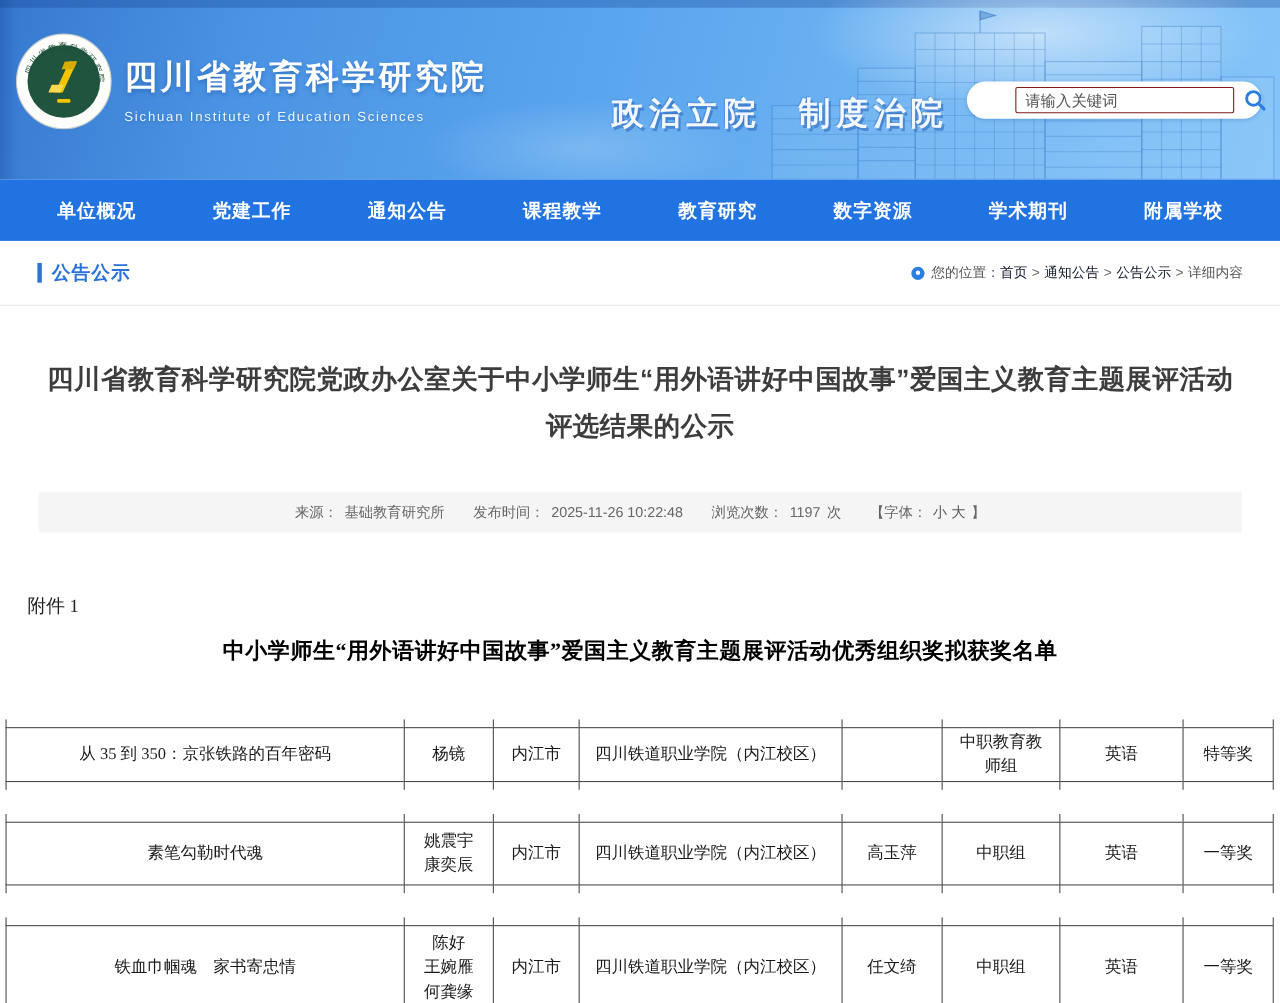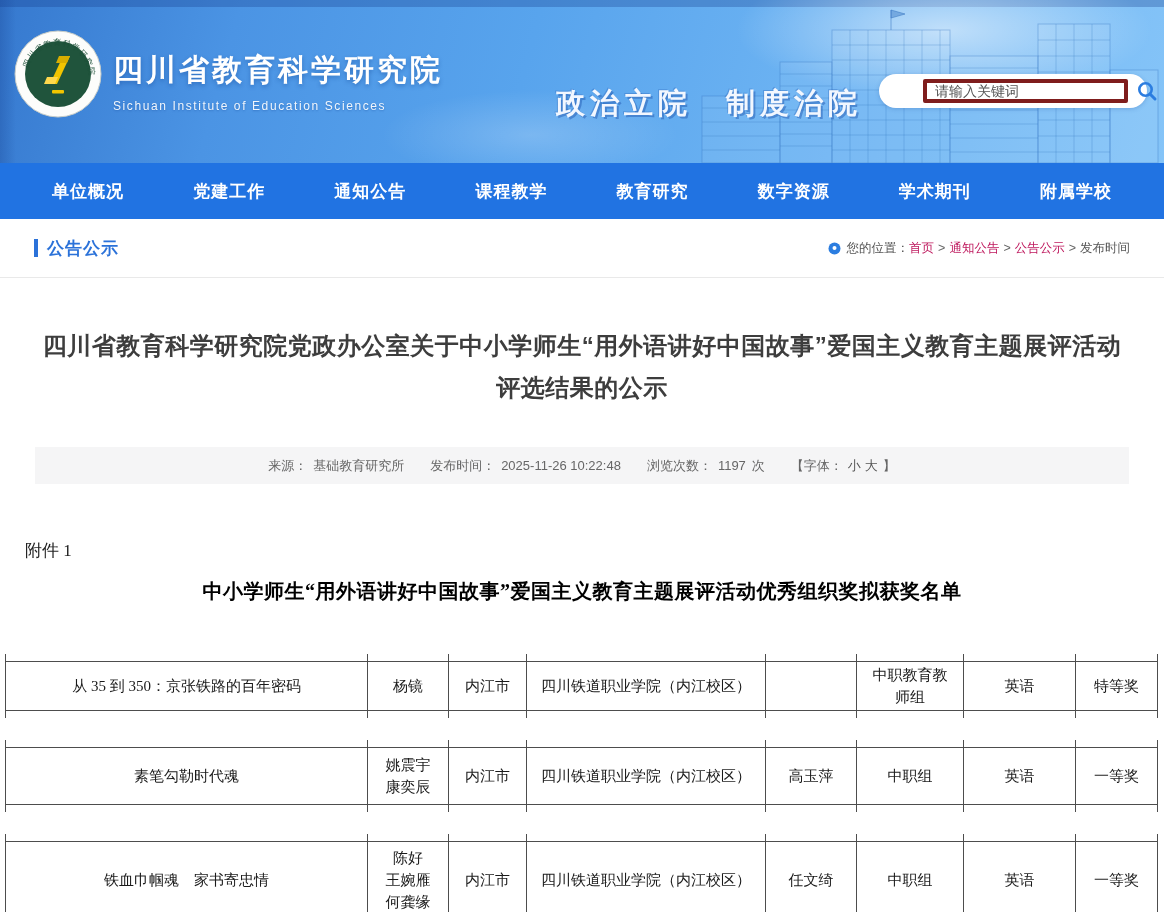--- a/index.html
+++ b/index.html
@@ -26,39 +26,39 @@
   .site-name { font-size:30px; font-weight:bold; letter-spacing:3px;
     text-shadow:0 2px 4px rgba(20,70,150,.45); }
   .site-name-en { margin-top:8px; font-size:12px; letter-spacing:1.6px; color:rgba(255,255,255,.92);
     text-shadow:0 1px 2px rgba(20,70,150,.4); }
   .slogan { position:absolute; left:556px; top:84px; font-size:29px; font-weight:bold; color:#f2f7ff;
     letter-spacing:5px; text-shadow:2px 2px 0 rgba(43,100,185,.55), -1px -1px 0 rgba(43,100,185,.35); }
 
   .search-pill { position:absolute; right:17px; top:74px; width:268px; height:34px; background:#fff;
     border-radius:17px; display:flex; align-items:center; padding:0 12px 0 44px;
     box-shadow:0 1px 4px rgba(30,80,160,.25); }
-  .search-input { flex:1; height:24px; border:4px solid #7f1d1d; border-radius:2px; outline:none;
+  .search-input { flex:1; height:24px; border:1px solid #7f1d1d; border-radius:2px; outline:none;
     font-size:14px; color:#444; padding:0 8px; font-family:"Liberation Sans",sans-serif; }
   .search-input::placeholder { color:#555; }
   .search-btn { width:26px; height:26px; margin-left:8px; background:none; border:none; cursor:pointer;
     display:flex; align-items:center; justify-content:center; }
 
   
   .nav { height:56px; background:#2173e2; display:flex; align-items:center;
     justify-content:space-between; padding:0 52px;gap:12px; }
   .nav a { color:#fff; font-size:17px; font-weight:bold; text-decoration:none; letter-spacing:1px; }
 
   
   .crumb-row { height:59px; border-bottom:1px solid #e9e9e9; display:flex; align-items:center;
     padding:0 34px; }
   .sec-bar { width:4px; height:18px; background:#2b72d9; margin-right:9px; }
   .sec-title { font-size:17px; font-weight:bold; color:#2b72d9; letter-spacing:1px; }
   .crumb-right { margin-left:auto; display:flex; align-items:center; font-size:12.5px; color:#555; }
   .crumb-right .pin { margin-right:6px; display:flex; }
-  .crumb-right a { color:#be185d; text-decoration:none; }
+  .crumb-right a { color:#0f172a; text-decoration:none; }
   .crumb-sep { margin:0 4px; color:#666; }
 
   
   .art-title { margin:47px 42px 0; text-align:center; font-size:24px; line-height:42px;
     color:#3d3d3d; font-weight:600; letter-spacing:.5px; }
   .meta-bar { width:1094px; margin:38px auto 0; height:37px; background:#f5f5f6;
     display:flex; align-items:center; justify-content:center; font-size:13px; color:#666; }
   .meta-bar span { margin:0 3px; }
   .meta-bar .gap { margin:0 10px; }
   .meta-bar a { color:#555; text-decoration:none; margin:0 2px; }
@@ -173,21 +173,21 @@
           <circle cx="6.5" cy="6" r="2" fill="#ffffff"></circle>
         </svg>
       </span>
       <span>您的位置：</span>
       <a href="#">首页</a>
       <span class="crumb-sep">&gt;</span>
       <a href="#">通知公告</a>
       <span class="crumb-sep">&gt;</span>
       <a href="#">公告公示</a>
       <span class="crumb-sep">&gt;</span>
-      <span>发布时间</span>
+      <span>详细内容</span>
     </div>
   </div>
 
   <h1 class="art-title">四川省教育科学研究院党政办公室关于中小学师生“用外语讲好中国故事”爱国主义教育主题展评活动评选结果的公示</h1>
 
   <div class="meta-bar">
     <span>来源：</span>
       <span>基础教育研究所</span>
     <span class="gap"></span>
     <span>发布时间：</span>

